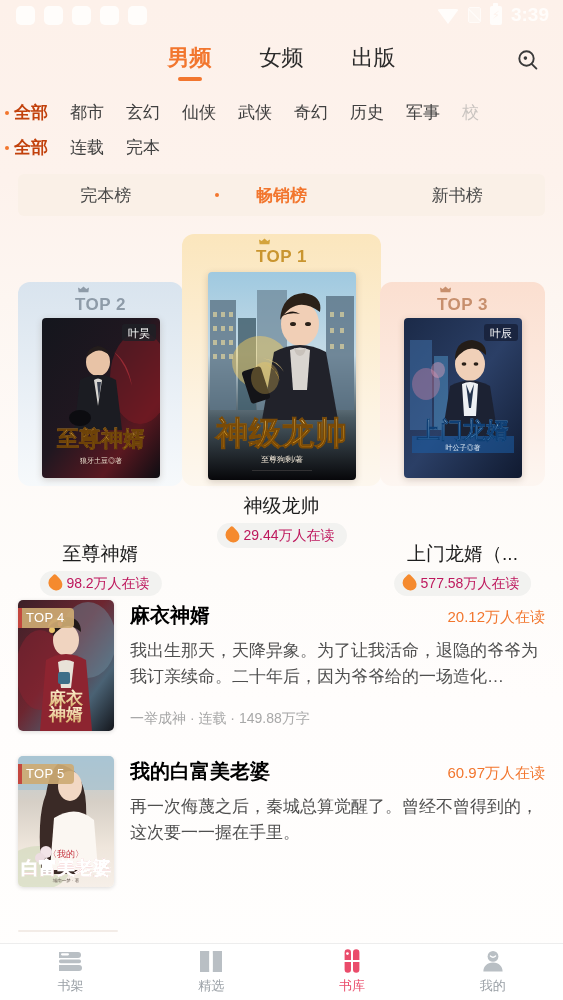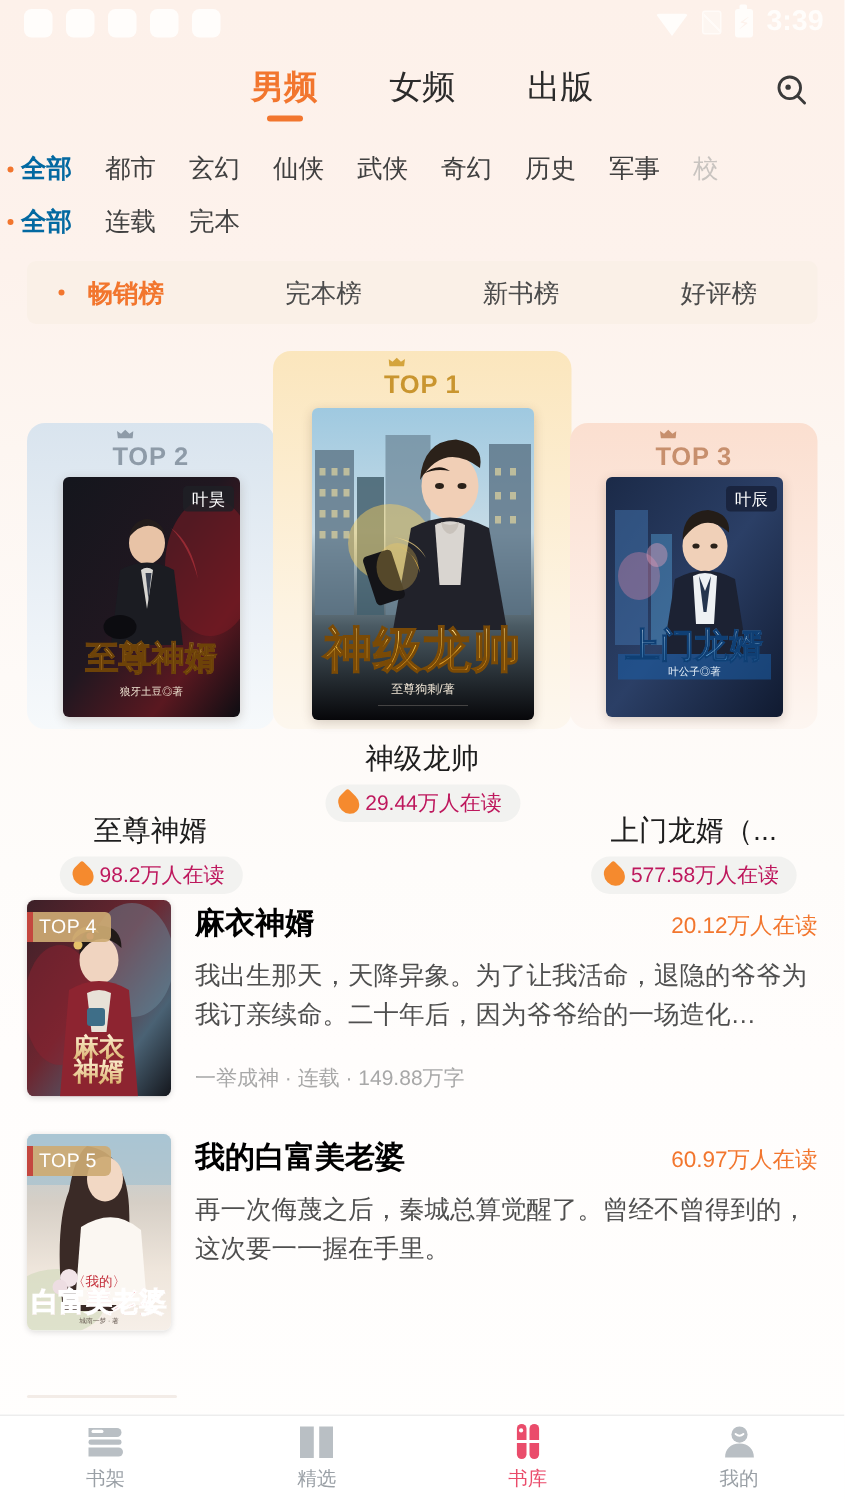--- a/index.html
+++ b/index.html
@@ -107,21 +107,21 @@
     white-space: nowrap;
     overflow: hidden;
   }
   #filter-row-genre { padding-top: 4px; }
   .chip {
     font-size: 17px;
     color: #404040;
     position: relative;
     flex-shrink: 0;
   }
-  .chip.active { color: #0369a1; font-weight: bold; }
+  .chip.active { color: #c2410c; font-weight: bold; }
   .chip.active::before {
     content: "";
     position: absolute;
     left: -9px; top: 50%; transform: translateY(-50%);
     width: 4px; height: 4px; border-radius: 50%;
     background: #f2762e;
   }
   .chip.faded { color: #c9c4c0; }
 
   
@@ -368,24 +368,23 @@
   <div class="chip faded">校</div>
 </div>
 
 <div class="filter-row" id="filter-row-status">
   <div class="chip active">全部</div>
   <div class="chip">连载</div>
   <div class="chip">完本</div>
 </div>
 
 <div id="rank-bar">
+  <div class="rank-tab">完本榜</div>
   <div class="rank-tab active">畅销榜</div>
-  <div class="rank-tab">完本榜</div>
   <div class="rank-tab">新书榜</div>
-  <div class="rank-tab">好评榜</div>
 </div>
 
 <div id="podium">
 
   <div class="pod pod-2">
     <svg class="crown" viewBox="0 0 11 7">
       <path d="M0.6 6.2 L0 1.4 L2.7 3.1 L5.5 0.5 L8.3 3.1 L11 1.4 L10.4 6.2 Z" fill="#8e9ba8"></path>
     </svg>
     <span class="pod-rank">TOP 2</span>
     <div class="pod-cover">

